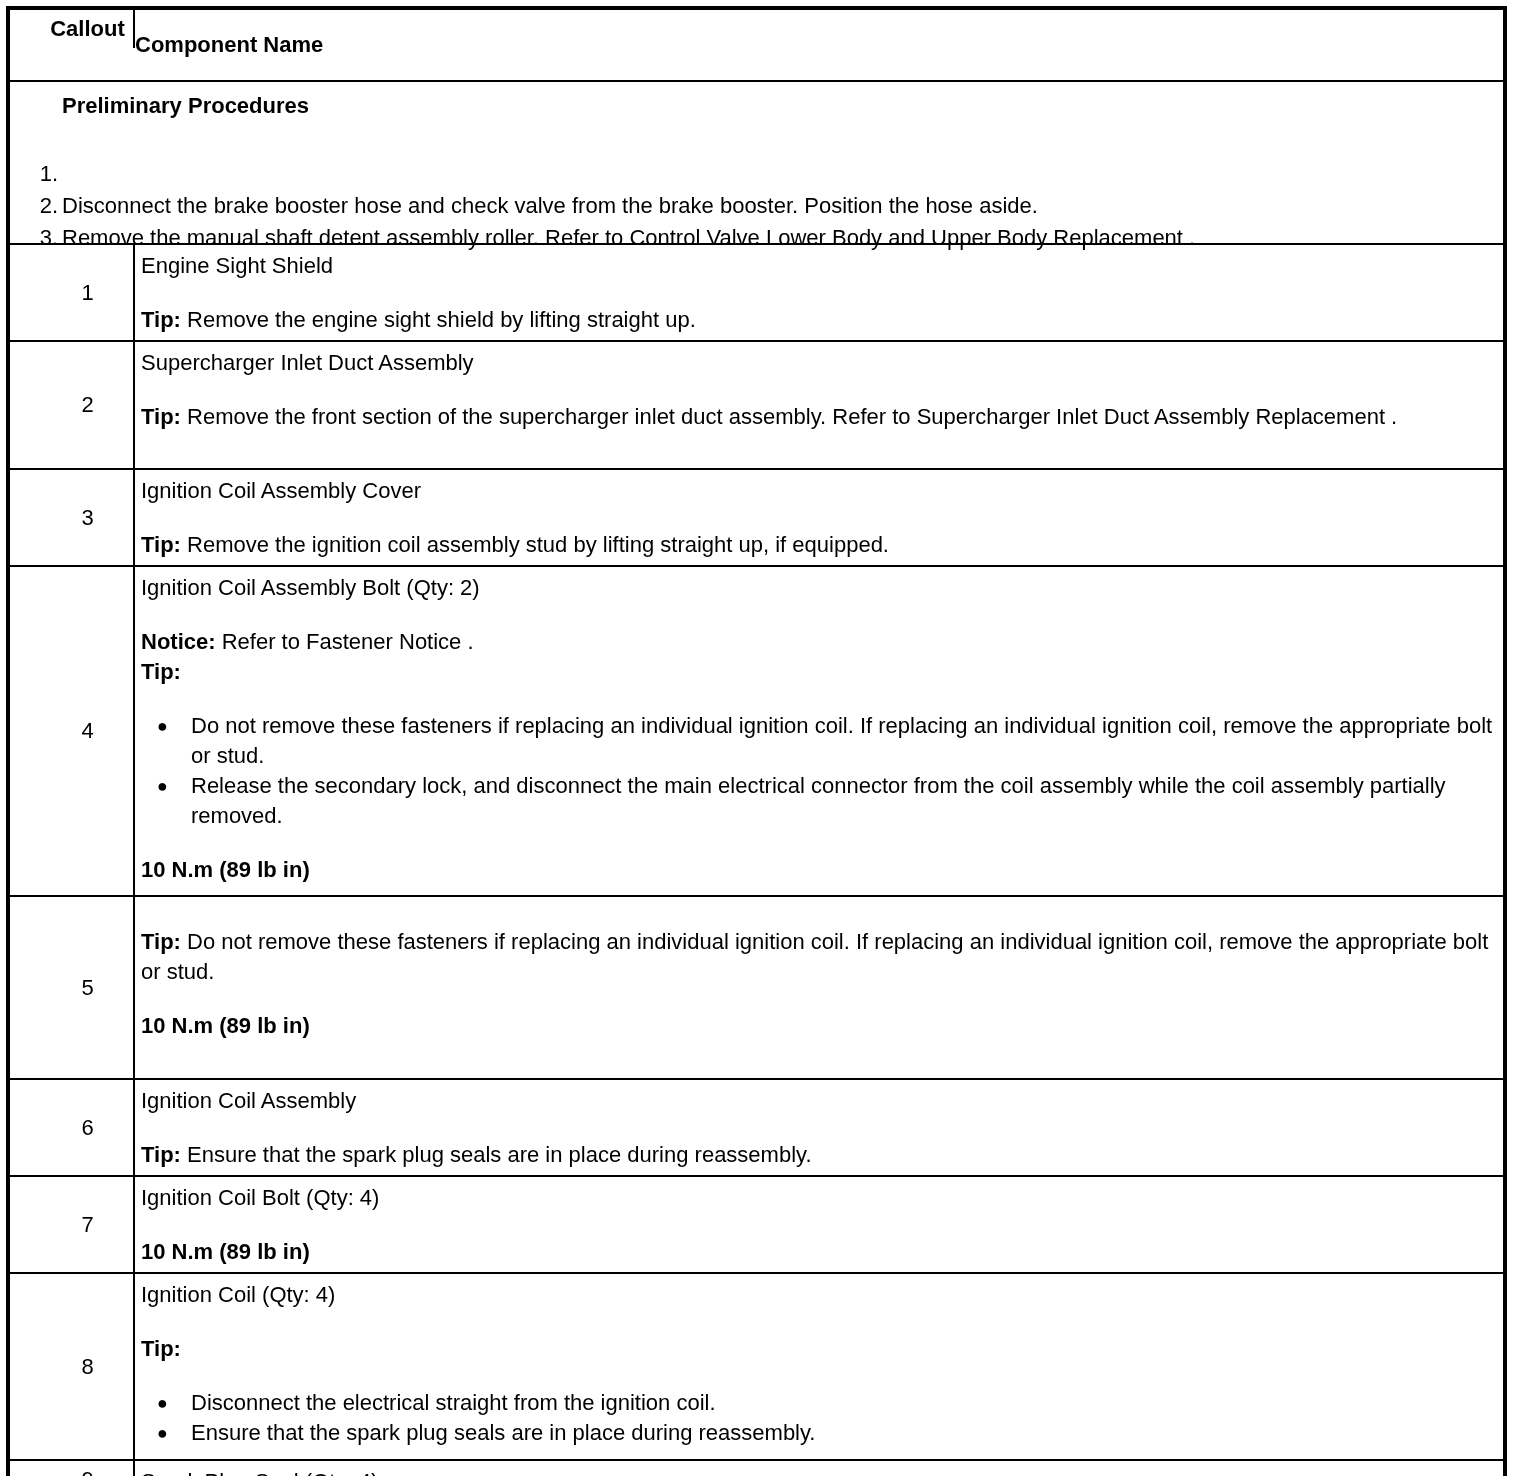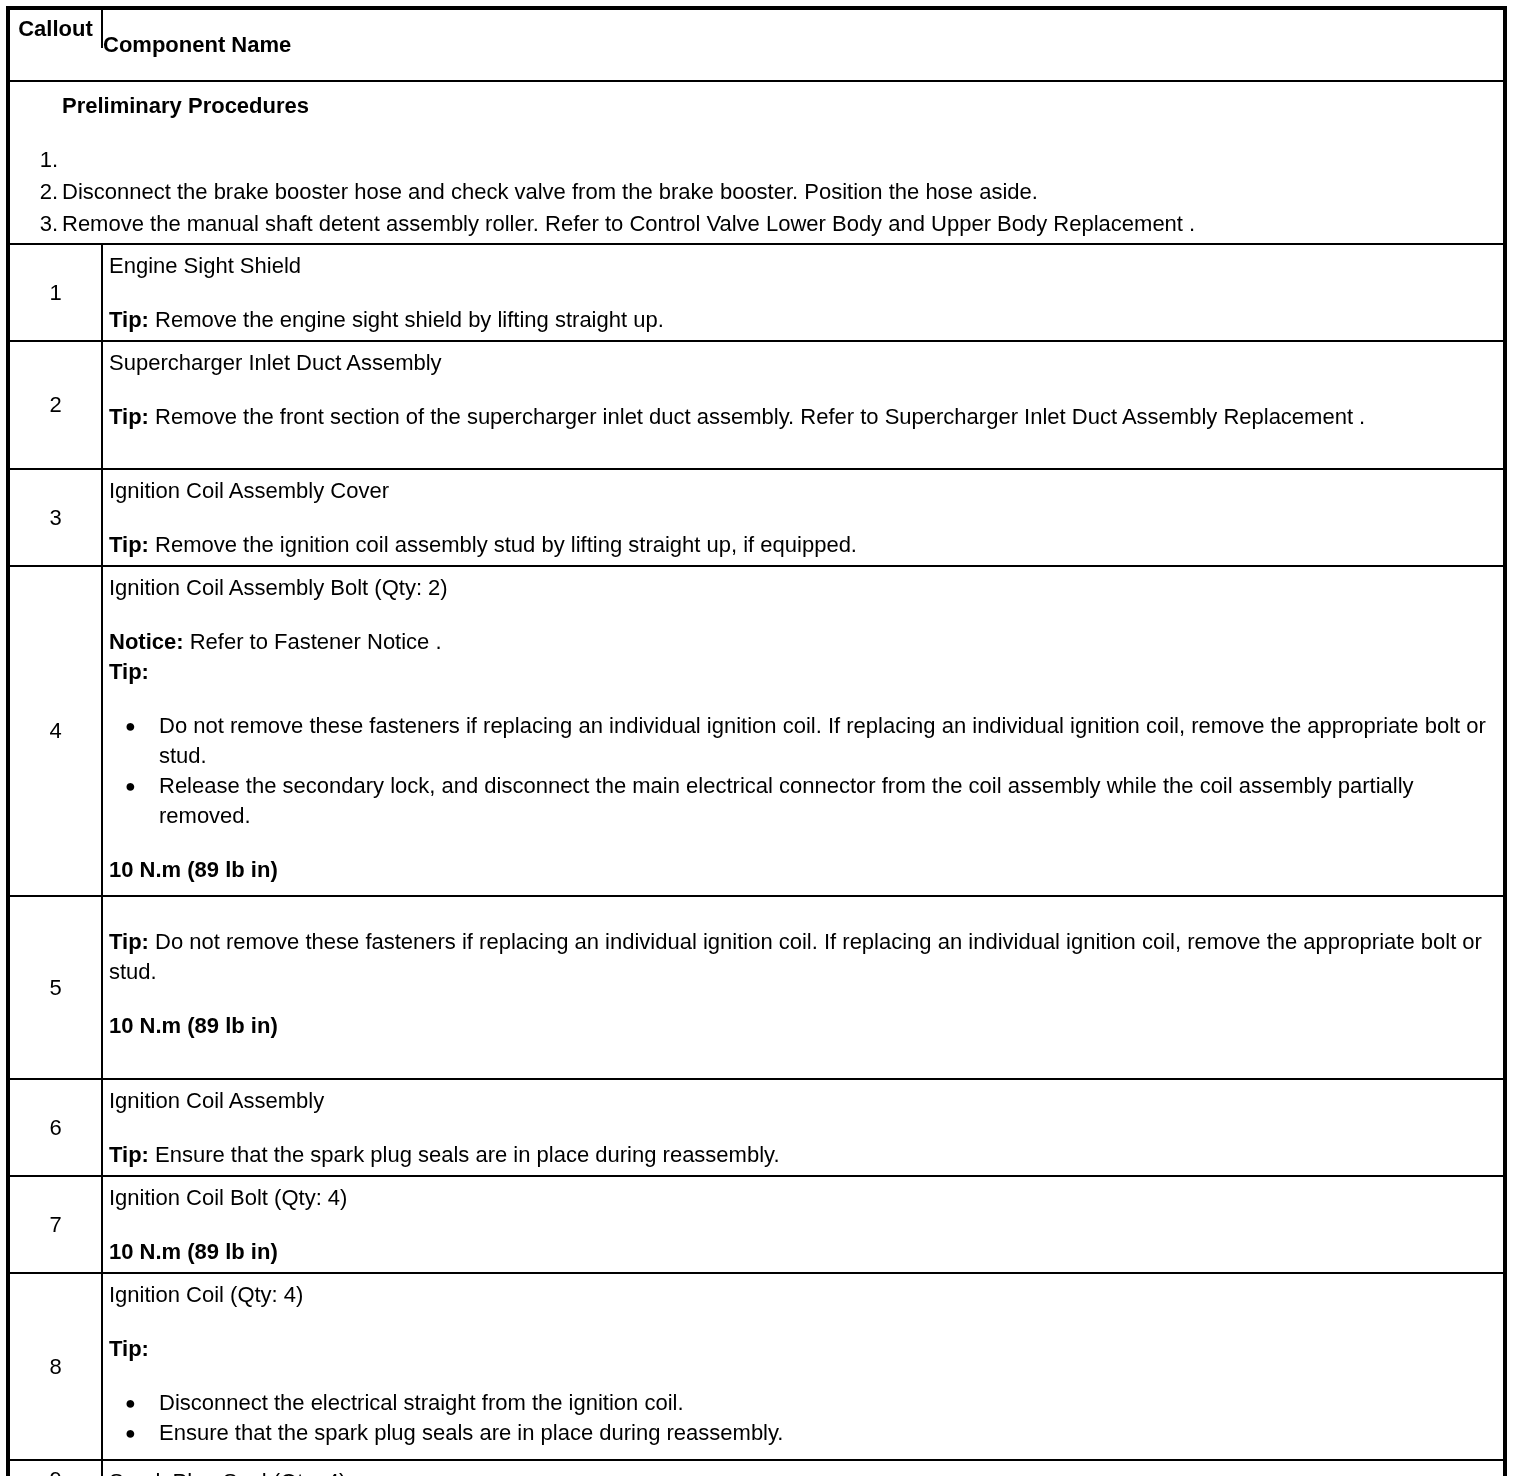--- a/index.html
+++ b/index.html
@@ -1,25 +1,25 @@
 <!DOCTYPE html>
 <html><head>
 <meta charset="utf-8">
 <style>
   html,body{margin:0;padding:0;background:#fff;}
   body{width:1520px;height:1476px;position:relative;font-family:"Liberation Sans",sans-serif;color:#000;}
   .tbl{position:absolute;left:6px;top:6px;width:1493px;border:4px solid #000;}
   .row{display:flex;border-top:2px solid #000;box-sizing:border-box;}
   .row.first{border-top:none;}
-  .callout{width:93px;flex:0 0 93px;border-right:2px solid #000;display:flex;align-items:center;justify-content:center;font-size:22px;box-sizing:border-box;}
+  .callout{width:93px;flex:0 0 93px;border-right:2px solid #000;display:flex;align-items:center;justify-content:center;font-size:22px;box-sizing:border-box;margin-left:32px;}
   .content{flex:1;padding:6px 6px 6px 6px;font-size:22px;line-height:30px;box-sizing:border-box;}
   .hdr .callout{font-weight:bold;font-size:22px;height:38px;}
   .hdr .content{font-weight:bold;text-align:left;padding:20px 0;line-height:30px;}
   .prelim{padding:8px 0 4px 0;font-size:22px;line-height:32px;}
-  .prelim .title{font-weight:bold;padding-left:52px;margin-bottom:22px;}
+  .prelim .title{font-weight:bold;padding-left:52px;margin-bottom:36px;}
   .prelim ol{margin:0;padding:0;list-style:none;}
   .prelim li{display:flex;}
   .prelim .num{width:52px;text-align:right;padding-right:4px;box-sizing:border-box;flex:0 0 52px;}
   .b{font-weight:bold;}
   .gap{height:24px;}
   ul.bul{list-style:none;margin:0;padding:0 0 0 16px;}
   ul.bul li{display:flex;}
   ul.bul .dot{width:34px;flex:0 0 34px;font-size:18px;}
 </style>
 </head>

